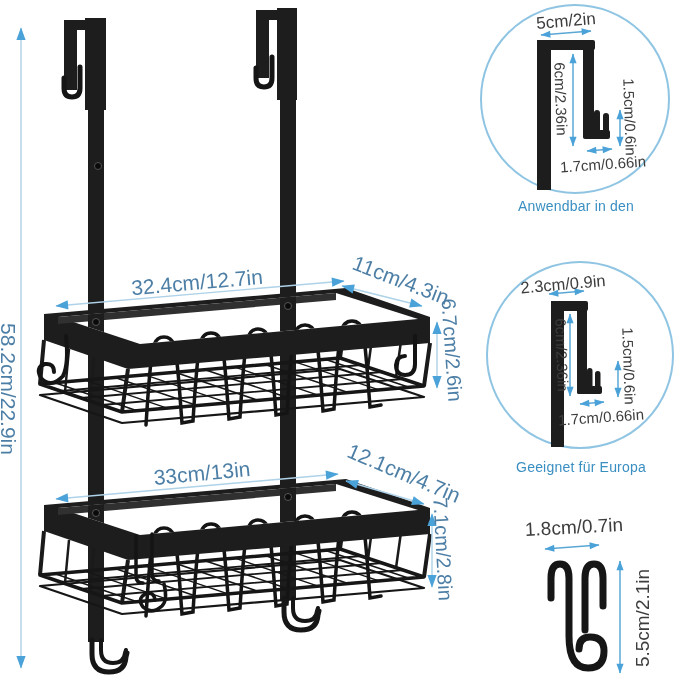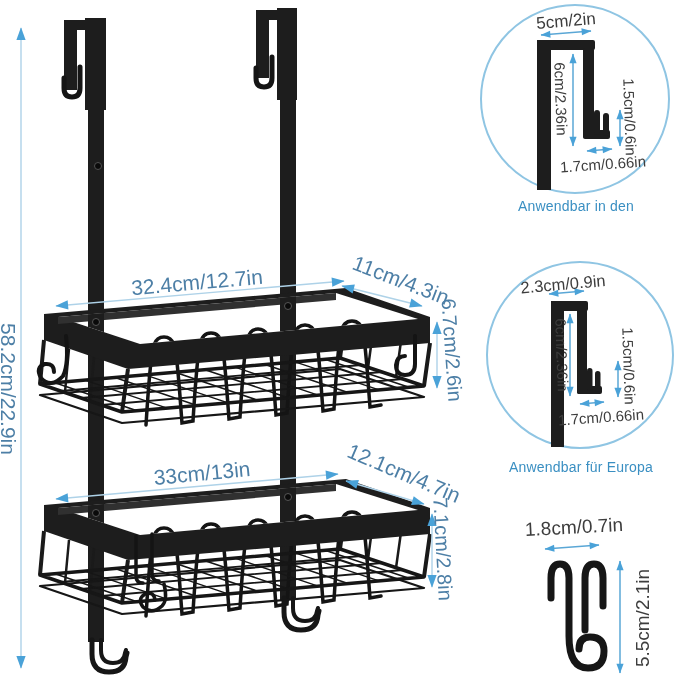--- a/index.html
+++ b/index.html
@@ -176,18 +176,18 @@
   <div class="lbl dark" style="left:566px; top:21px; font-size:17px; transform:translate(-50%,-50%) rotate(-5deg);">5cm/2in</div>
   <div class="lbl dark" style="left:561px; top:99px; transform:translate(-50%,-50%) rotate(88deg);">6cm/2.36in</div>
   <div class="lbl dark" style="left:630px; top:117px; transform:translate(-50%,-50%) rotate(88deg);">1.5cm/0.6in</div>
   <div class="lbl dark" style="left:603px; top:164px; transform:translate(-50%,-50%) rotate(-4deg);">1.7cm/0.66in</div>
   <div class="lbl cap" style="left:576px; top:206px; transform:translate(-50%,-50%);">Anwendbar in den</div>
 
   <div class="lbl dark" style="left:563px; top:284px; font-size:16.5px; transform:translate(-50%,-50%) rotate(-5deg);">2.3cm/0.9in</div>
   <div class="lbl dark" style="left:562px; top:355px; transform:translate(-50%,-50%) rotate(88deg);">6cm/2.36in</div>
   <div class="lbl dark" style="left:629px; top:366px; transform:translate(-50%,-50%) rotate(88deg);">1.5cm/0.6in</div>
   <div class="lbl dark" style="left:601px; top:417px; transform:translate(-50%,-50%) rotate(-4deg);">1.7cm/0.66in</div>
-  <div class="lbl cap" style="left:581px; top:467px; transform:translate(-50%,-50%);">Anwendbar für Europa</div>
+  <div class="lbl cap" style="left:581px; top:467px; transform:translate(-50%,-50%);">Geeignet für Europa</div>
 
   <div class="lbl dark" style="left:574px; top:527px; font-size:19px; transform:translate(-50%,-50%) rotate(-3deg);">1.8cm/0.7in</div>
   <div class="lbl dark" style="left:642px; top:618px; font-size:19px; transform:translate(-50%,-50%) rotate(-90deg);">5.5cm/2.1in</div>
 
 </div>
 
 </body></html>

